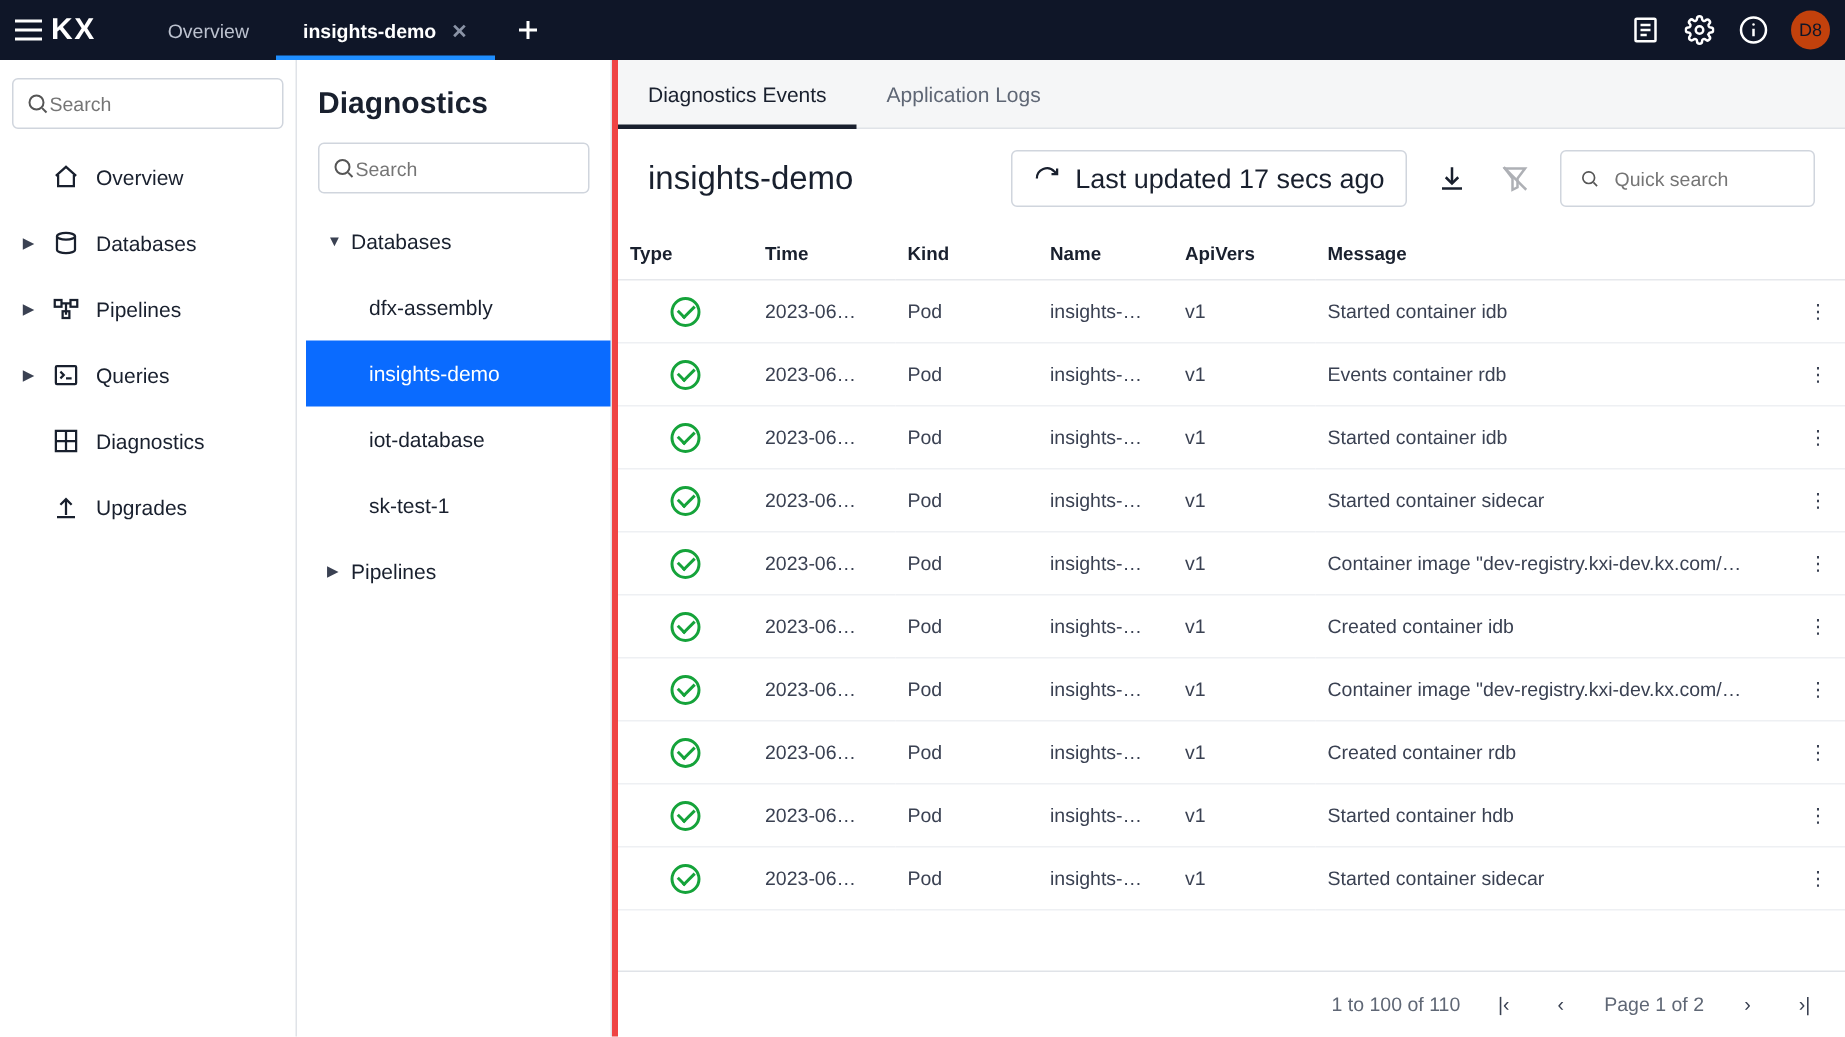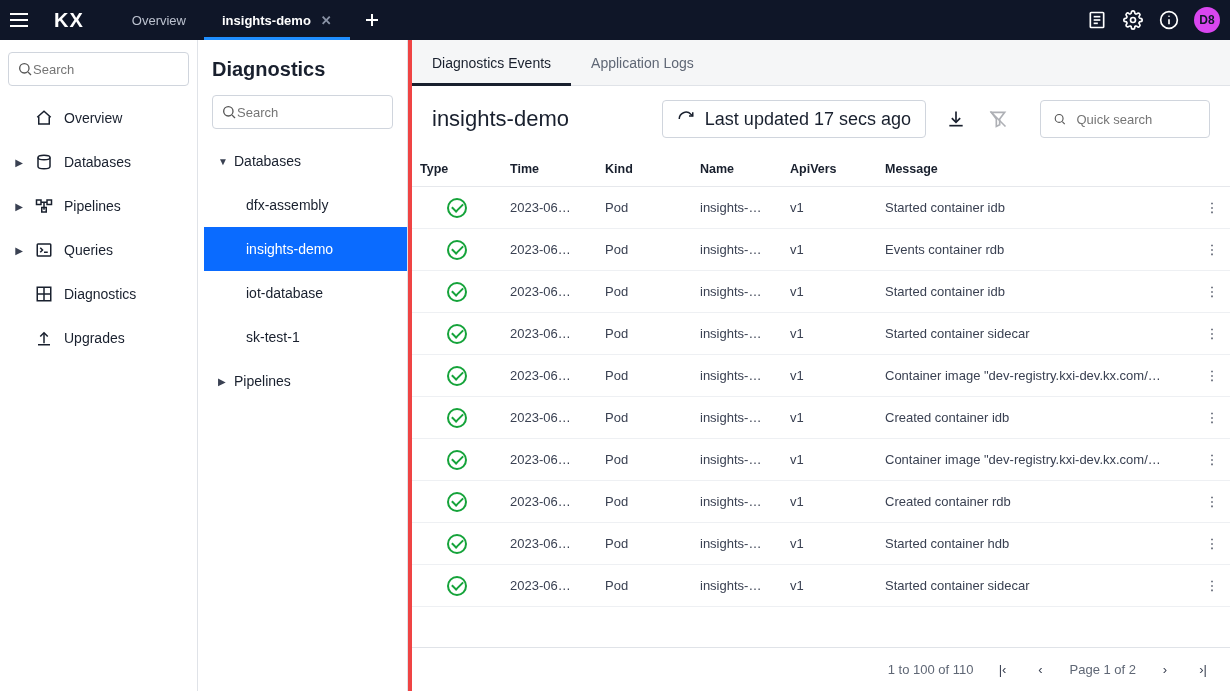--- a/index.html
+++ b/index.html
@@ -1,31 +1,31 @@
 <!DOCTYPE html>
 <html><head>
 <meta charset="utf-8">
 <style>
   * { box-sizing: border-box; margin: 0; padding: 0; }
   html, body { width: 1230px; height: 691px; font-family: Arial, Helvetica, sans-serif; overflow: hidden; background:#fff; }
   
   .navbar { position:relative; height:40px; background:#0f1628; color:#fff; display:flex; align-items:center; }
   .ham { width:24px; height:24px; margin-left:10px; display:flex; flex-direction:column; justify-content:center; gap:4px; cursor:pointer; }
   .ham span { display:block; height:2px; background:#fff; width:18px; }
-  .logo { margin-left:20px; font-weight:900; font-size:20px; letter-spacing:1px; }
+  .logo { margin-left:0; font-weight:900; font-size:20px; letter-spacing:1px; }
   .tabs { display:flex; align-items:stretch; height:100%; margin-left:30px; }
   .tab { display:flex; align-items:center; padding:0 18px; font-size:13px; color:#bcc2cf; cursor:pointer; position:relative; }
   .tab.active { color:#fff; font-weight:600; }
   .tab.active::after { content:""; position:absolute; left:0; right:0; bottom:0; height:3px; background:#1f8eff; }
   .tab .close { margin-left:10px; font-size:13px; color:#8a93a6; cursor:pointer; }
   .plus { width:24px; height:24px; margin-left:10px; display:flex; align-items:center; justify-content:center; cursor:pointer; }
   .plus svg path { fill:#fff; }
   .nav-right { position:absolute; right:10px; top:0; height:40px; display:flex; align-items:center; gap:14px; }
   .nav-icon { width:22px; height:22px; display:flex; align-items:center; justify-content:center; cursor:pointer; }
-  .avatar { width:26px; height:26px; border-radius:50%; background:#d946ef; color:#0f1628; font-size:12px; font-weight:700; display:flex; align-items:center; justify-content:center; cursor:pointer; }
+  .avatar { width:26px; height:26px; border-radius:50%; background:#c2410c; color:#0f1628; font-size:12px; font-weight:400; display:flex; align-items:center; justify-content:center; cursor:pointer; }
 
   
   .body { position:absolute; top:40px; bottom:0; left:0; right:0; display:flex; }
   .sidebar { width:198px; border-right:1px solid #e0e3e8; padding:12px 8px; }
   .search-box { position:relative; border:1px solid #d0d5dd; border-radius:4px; height:34px; display:flex; align-items:center; padding:0 8px; margin-bottom:10px; }
   .search-box input { border:none; outline:none; font-size:13px; width:100%; background:transparent; color:#333; }
   .search-box svg { flex:none; }
   .side-item { display:flex; align-items:center; gap:10px; height:44px; padding:0 6px; font-size:14px; color:#19202e; cursor:pointer; border-radius:4px; }
   .side-item .caret { width:10px; color:#3a4152; font-size:10px; display:flex; justify-content:center; }
   .side-item .icn { width:20px; display:flex; align-items:center; justify-content:center; }
@@ -44,21 +44,21 @@
   .subtab { display:flex; align-items:center; padding:0 20px; font-size:14px; color:#5f6775; cursor:pointer; position:relative; }
   .subtab.active { color:#19202e; font-weight:500; }
   .subtab.active::after { content:""; position:absolute; left:0; right:0; bottom:-1px; height:3px; background:#19202e; }
 
   .toolbar { height:66px; display:flex; align-items:center; padding:0 20px; gap:18px; }
   .page-title { font-size:22px; color:#19202e; flex:none; }
   .spacer { flex:1; }
   .refresh { border:1px solid #d0d5dd; border-radius:4px; height:38px; display:flex; align-items:center; gap:10px; padding:0 14px; font-size:18px; color:#19202e; cursor:pointer; }
   .tool-icon { width:24px; height:24px; display:flex; align-items:center; justify-content:center; cursor:pointer; color:#3a4152; }
   .tool-icon.disabled { opacity:.35; cursor:default; }
-  .quicksearch { border:1px solid #d0d5dd; border-radius:4px; height:38px; display:flex; align-items:center; gap:10px; padding:0 12px; width:170px;margin-left:12px; }
+  .quicksearch { border:1px solid #d0d5dd; border-radius:4px; height:38px; display:flex; align-items:center; gap:10px; padding:0 12px; width:170px; }
   .quicksearch input { border:none; outline:none; font-size:13px; width:100%; background:transparent; }
 
   .table { flex:1; overflow:auto; }
   table { width:100%; border-collapse:collapse; }
   thead th { text-align:left; font-size:12.5px; color:#19202e; font-weight:700; padding:10px 8px; border-bottom:1px solid #e6e8ec; }
   tbody td { font-size:13px; color:#3a4152; padding:0 8px; height:42px; border-bottom:1px solid #eef0f3; white-space:nowrap; overflow:hidden; text-overflow:ellipsis; }
   tbody td.msg { max-width:240px; }
   th.type-col, td.type-col { width:90px; }
   td.type-col { text-align:center; }
   th.time-col, td.time-col { width:95px; }

